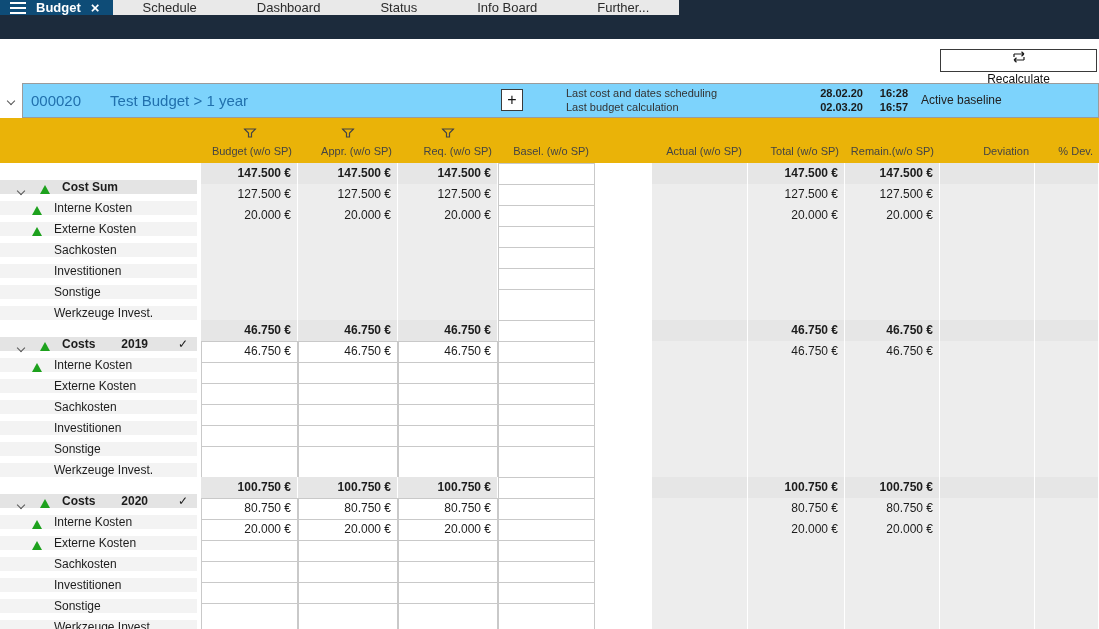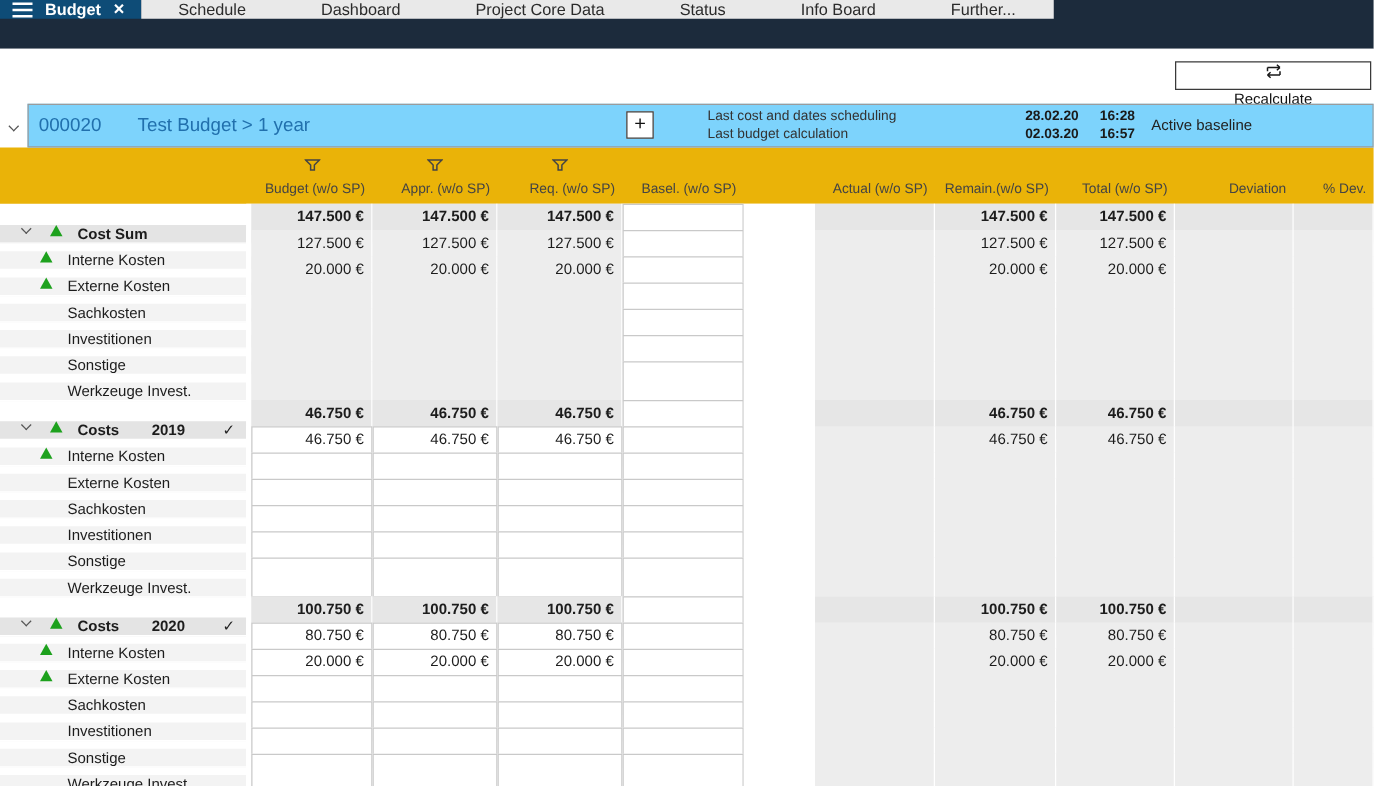--- a/index.html
+++ b/index.html
@@ -49,21 +49,21 @@
 
   
   .trow { display:grid; grid-template-columns:var(--gcols); height:21px; }
   .cell { min-width:0; }
   .val { font-size:12px; line-height:20px; text-align:right; padding-right:6px; color:#1c1c1c; white-space:nowrap; overflow:hidden; }
   .gray { background:var(--readonly_cell,#ededed); border-bottom:1px solid #fff; border-right:1px solid #fff; }
   .ghead { background:#e6e6e6; }
   .b { font-weight:bold; }
   .white { background:#fff; border:1px solid var(--cell_border,#c9c9c9); line-height:18px; }
   .gapcol, .gutter { background:#fff; }
-  .lab { display:flex; align-items:flex-start; border-bottom:1px solid #fff; font-size:12px; color:#1c1c1c; white-space:nowrap;margin-top:17px; }
+  .lab { display:flex; align-items:flex-end; border-bottom:1px solid #fff; font-size:12px; color:#1c1c1c; white-space:nowrap;margin-top:17px; }
   .glab { background:var(--group_row,#e4e4e4); padding-left:18px; }
   .dlab { background:var(--label_row,#f3f3f3); padding-left:32px; }
   .chevbox { width:12px; display:inline-flex; align-items:center; margin-right:10px; cursor:pointer; }
   .chev { width:6px; height:6px; border-left:1.5px solid #555; border-bottom:1.5px solid #555; transform:rotate(-45deg); display:inline-block; }
   .tri { width:0; height:0; border-left:5px solid transparent; border-right:5px solid transparent;
          border-bottom:9px solid var(--indicator_green,#1da11d); margin-right:12px; display:inline-block; flex:0 0 auto; }
   .gname { font-weight:bold; }
   .gyear { font-weight:bold; margin-left:26px; }
   .gcheck { margin-left:auto; margin-right:9px; font-size:12px; color:#222; cursor:pointer; }
   .ggap { height:10px; background:#fff; }
@@ -79,21 +79,20 @@
           <span></span>
           <span></span>
           <span></span>
         </span>
       <span class="active-tab-label">Budget</span>
       <span class="tab-close">×</span>
     </div>
     <div class="tabs">
         <div class="tab">Schedule</div>
         <div class="tab">Dashboard</div>
-        <div class="tab">Project Core Data</div>
         <div class="tab">Status</div>
         <div class="tab">Info Board</div>
         <div class="tab">Further...</div>
       </div>
     <div class="tabbar-rest"></div>
   </div>
 
   <div class="toolbar">
     <button class="recalc">
       <span class="recalc-icon">
@@ -151,24 +150,24 @@
         <span class="chlab">Req. (w/o SP)</span>
       </div>
       <div class="chcell">
         <span class="chlab">Basel. (w/o SP)</span>
       </div>
       <div class="chcell"></div>
       <div class="chcell">
         <span class="chlab">Actual (w/o SP)</span>
       </div>
       <div class="chcell">
+        <span class="chlab">Total (w/o SP)</span>
+      </div>
+      <div class="chcell">
         <span class="chlab">Remain.(w/o SP)</span>
-      </div>
-      <div class="chcell">
-        <span class="chlab">Total (w/o SP)</span>
       </div>
       <div class="chcell">
         <span class="chlab">Deviation</span>
       </div>
       <div class="chcell">
         <span class="chlab">% Dev.</span>
       </div>
     </div>
   <div class="tbody">
       <div class="trow">

